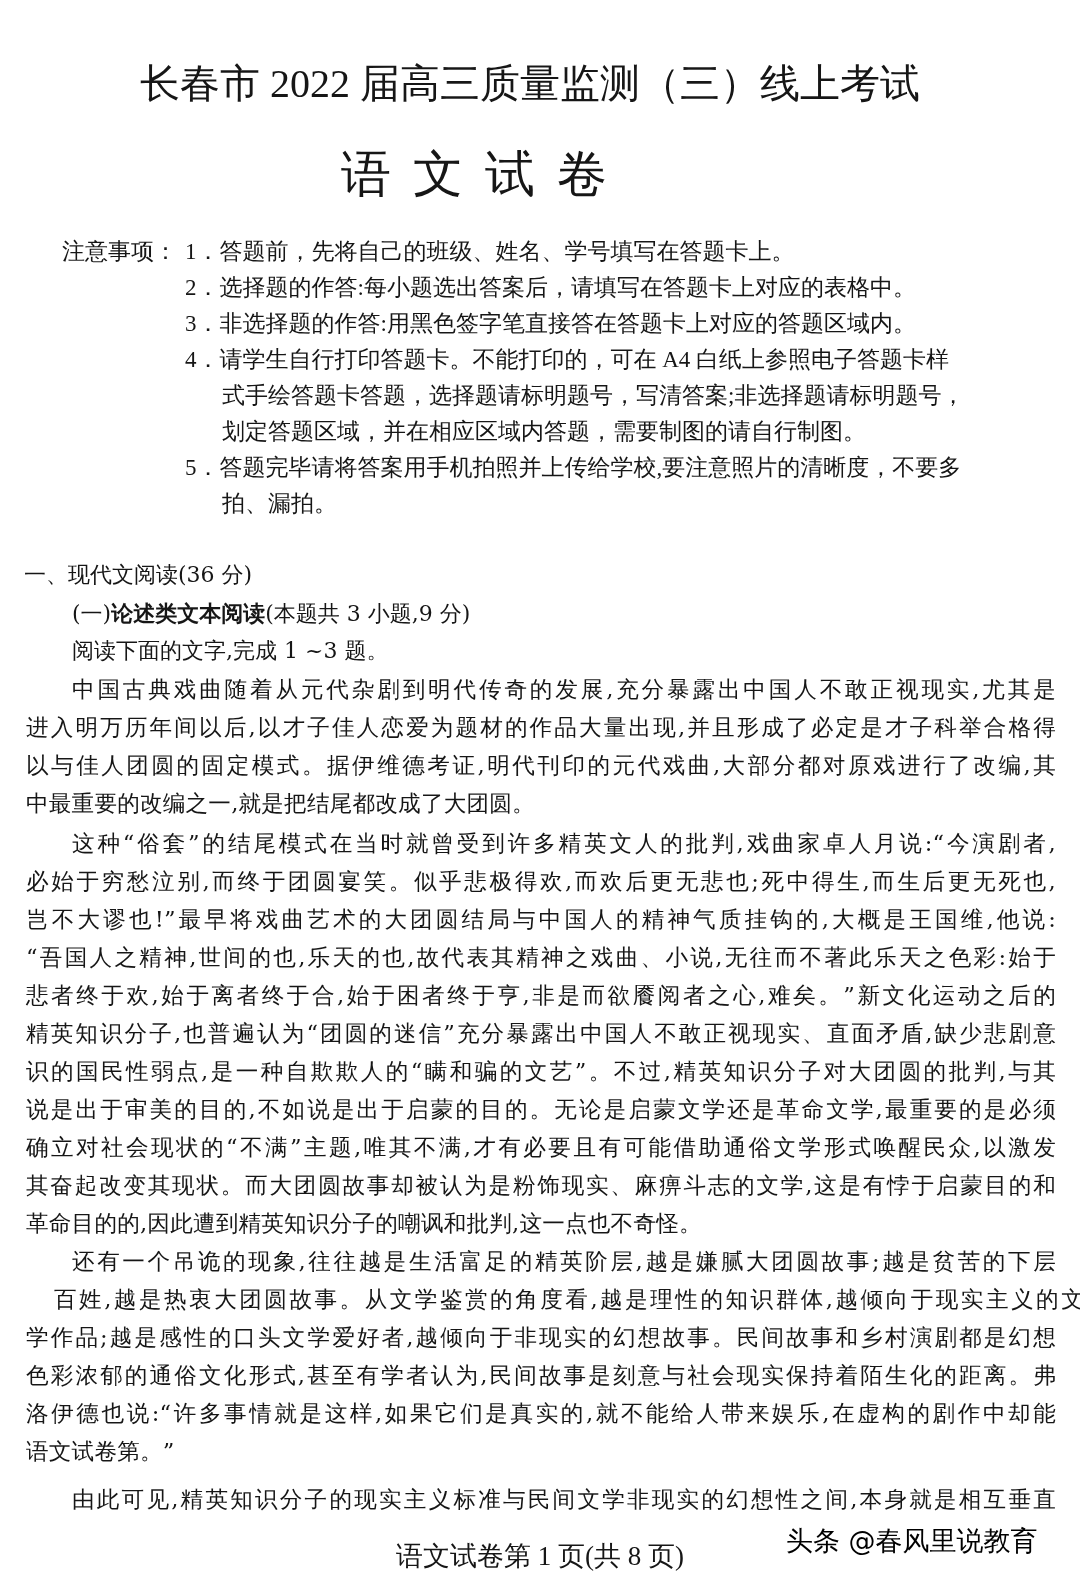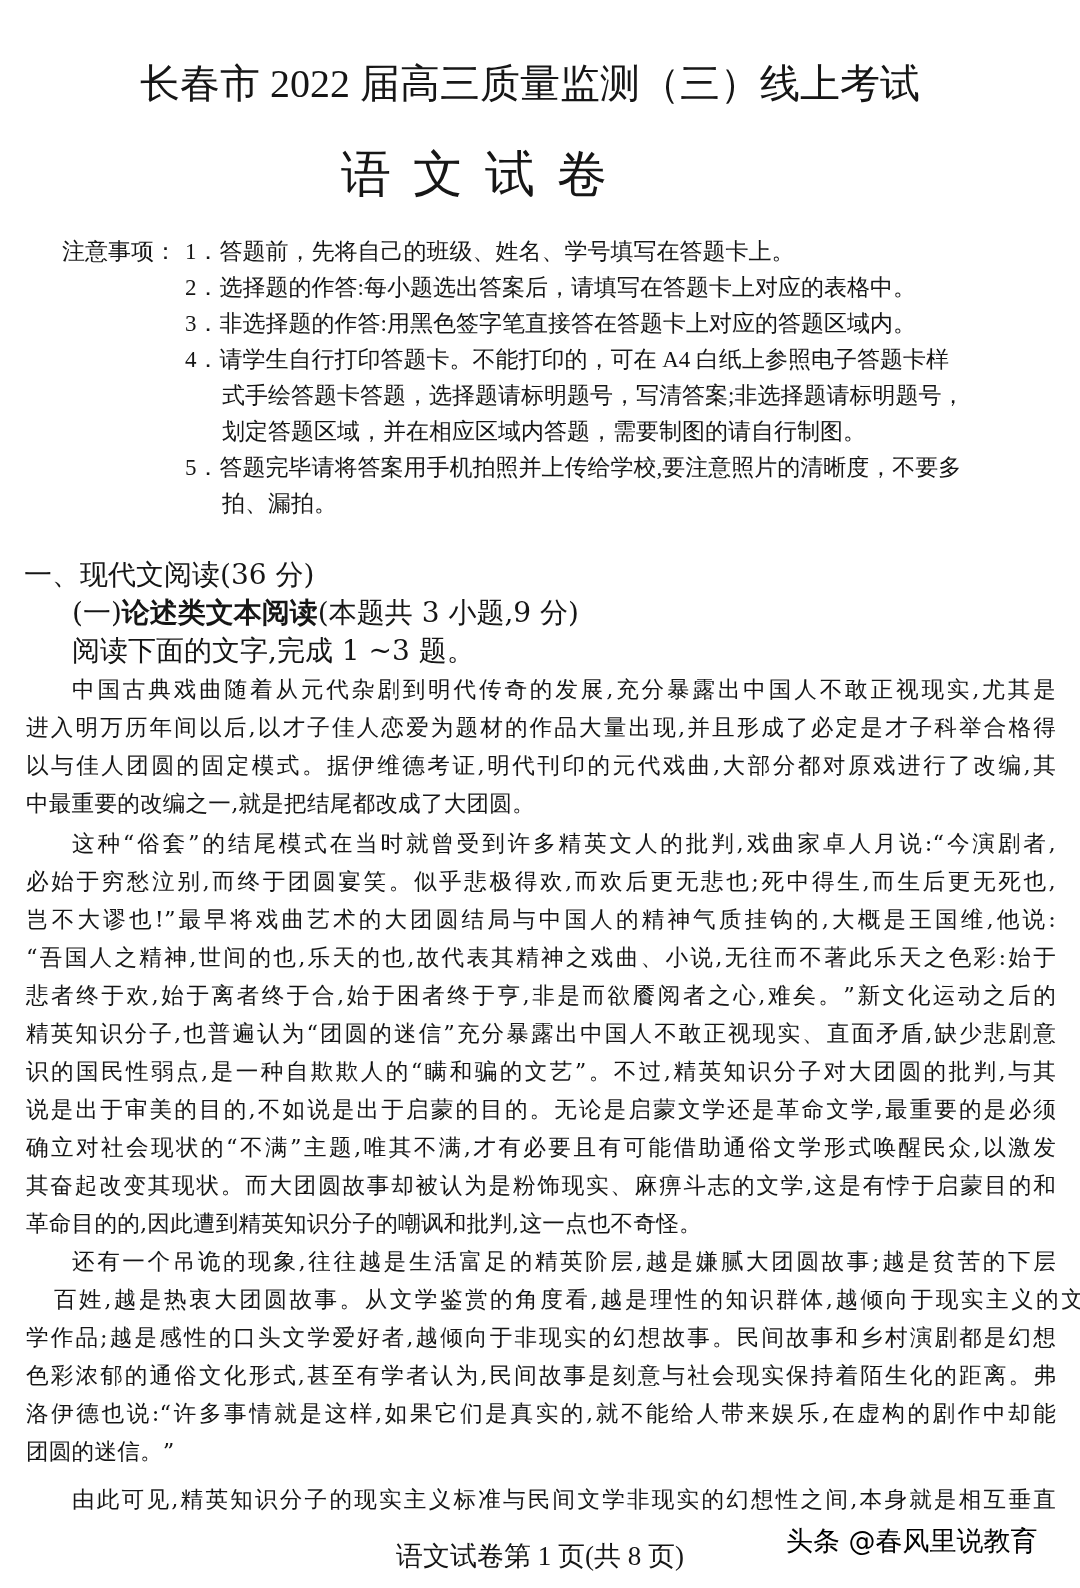--- a/index.html
+++ b/index.html
@@ -15,21 +15,21 @@
     }
     .subtitle {
       position: absolute; left: 0; width: 948px; top: 142px;
       text-align: center; font-size: 50px; line-height: 64px; letter-spacing: 22px;
       padding-left: 22px; box-sizing: border-box;
     }
     .nline {
       position: absolute; font-size: 23px; line-height: 36px; white-space: nowrap;
       font-family: "Liberation Serif", "DejaVu Sans", serif;
     }
-    .sec { position: absolute; white-space: nowrap; font-size: 28px; line-height: 34px; }
+    .sec { position: absolute; white-space: nowrap; font-size: 22px; line-height: 34px; }
     .sec b { font-weight: bold; }
     .pline {
       position: absolute; left: 26px; width: 1030px; font-size: 22.6px; line-height: 34px;
       white-space: nowrap; text-align: justify; text-align-last: justify; letter-spacing: 0.2px;
     }
     .pline.last { text-align-last: left; }
     .pline.indent { left: 72px; width: 984px; }
     .footer {
       position: absolute; left: 0; width: 1080px; top: 1540px; text-align: center;
       font-size: 27px; line-height: 32px;
@@ -79,18 +79,18 @@
   <div class="pline" style="top:1054px;">识的国民性弱点,是一种自欺欺人的“瞒和骗的文艺”。不过,精英知识分子对大团圆的批判,与其</div>
   <div class="pline" style="top:1092px;">说是出于审美的目的,不如说是出于启蒙的目的。无论是启蒙文学还是革命文学,最重要的是必须</div>
   <div class="pline" style="top:1130px;">确立对社会现状的“不满”主题,唯其不满,才有必要且有可能借助通俗文学形式唤醒民众,以激发</div>
   <div class="pline" style="top:1168px;">其奋起改变其现状。而大团圆故事却被认为是粉饰现实、麻痹斗志的文学,这是有悖于启蒙目的和</div>
   <div class="pline last" style="top:1206px;">革命目的的,因此遭到精英知识分子的嘲讽和批判,这一点也不奇怪。</div>
   <div class="pline indent" style="top:1244px;">还有一个吊诡的现象,往往越是生活富足的精英阶层,越是嫌腻大团圆故事;越是贫苦的下层</div>
   <div class="pline" style="top:1282px;margin-left:28px;">百姓,越是热衷大团圆故事。从文学鉴赏的角度看,越是理性的知识群体,越倾向于现实主义的文</div>
   <div class="pline" style="top:1320px;">学作品;越是感性的口头文学爱好者,越倾向于非现实的幻想故事。民间故事和乡村演剧都是幻想</div>
   <div class="pline" style="top:1358px;">色彩浓郁的通俗文化形式,甚至有学者认为,民间故事是刻意与社会现实保持着陌生化的距离。弗</div>
   <div class="pline" style="top:1396px;">洛伊德也说:“许多事情就是这样,如果它们是真实的,就不能给人带来娱乐,在虚构的剧作中却能</div>
-  <div class="pline last" style="top:1434px;">团圆的迷信。”</div>
+  <div class="pline last" style="top:1434px;">语文试卷第。”</div>
   <div class="pline indent" style="top:1482px;">由此可见,精英知识分子的现实主义标准与民间文学非现实的幻想性之间,本身就是相互垂直</div>
 </div>
 
 <div class="watermark">头条 @春风里说教育</div>
 <div class="footer">语文试卷第 1 页(共 8 页)</div>
 
 </body></html>

